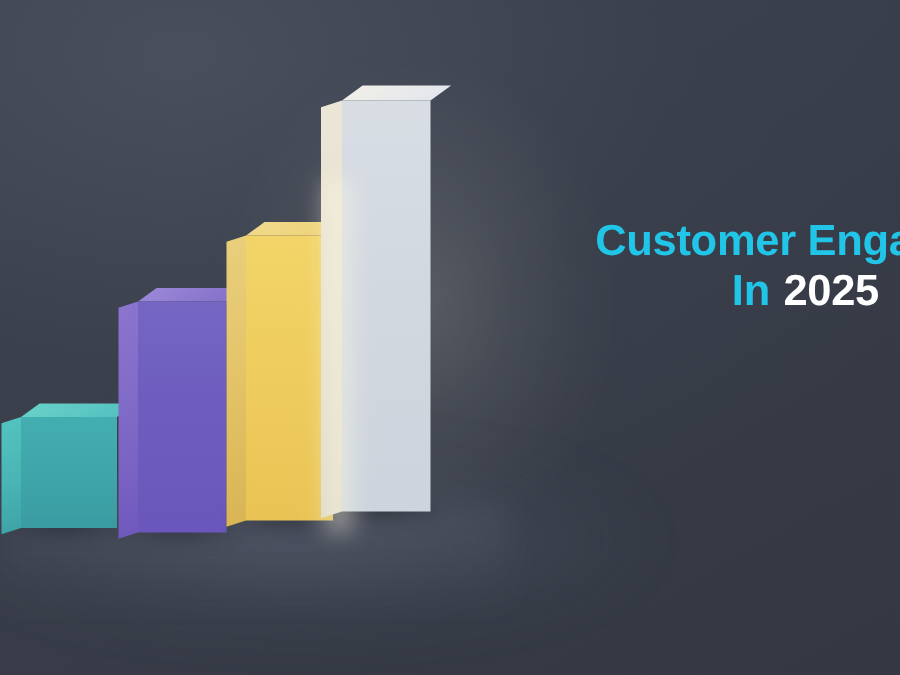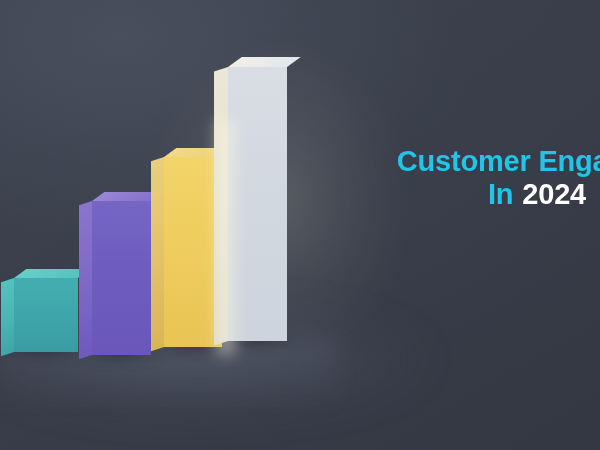--- a/index.html
+++ b/index.html
@@ -192,17 +192,17 @@
       <div class="face top"></div>
       <div class="face front"></div>
     </div>
 
     <div class="rim-light"></div>
   </div>
 
   <div id="headline">
     <span class="headline-line" id="line-1">Customer Engag</span>
     <span class="headline-line" id="line-3">
-      <span class="tint-cyan">In</span><span class="tint-white" style="margin-left:9px;">2024</span>
+      <span class="tint-cyan">In</span><span class="tint-white" style="margin-left:9px;">2025</span>
     </span>
   </div>
 
 </div>
 
 </body></html>

